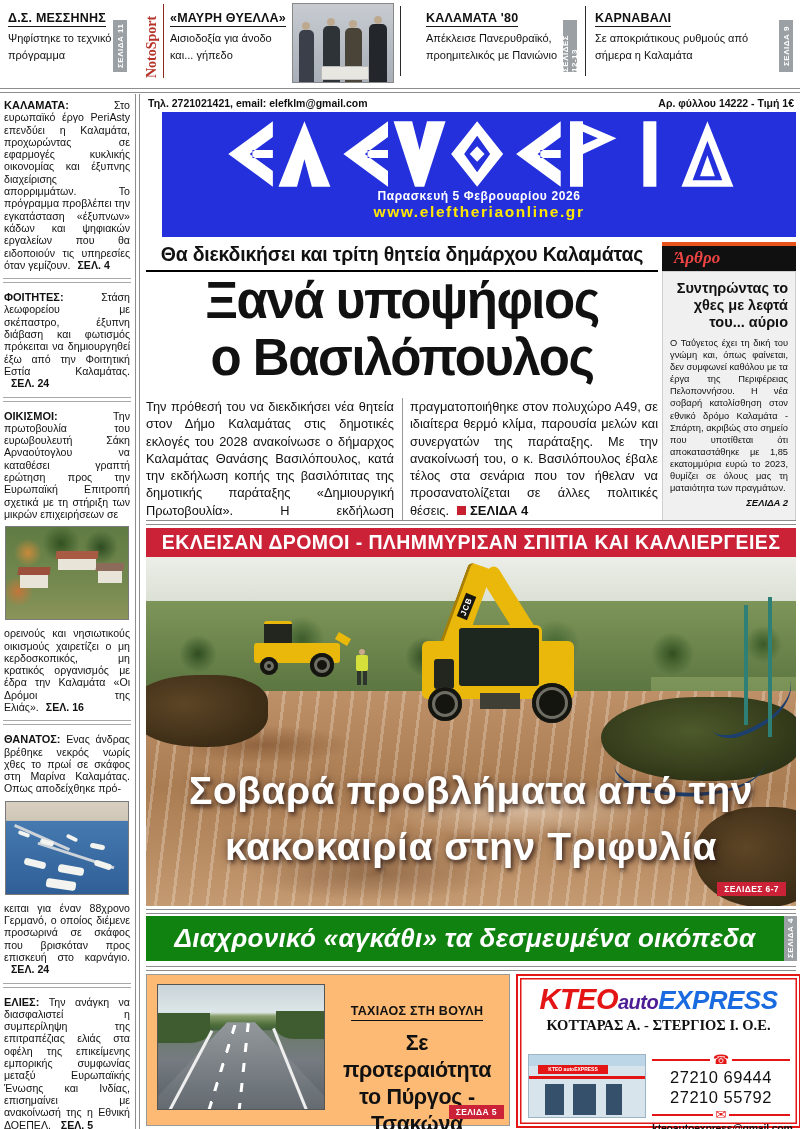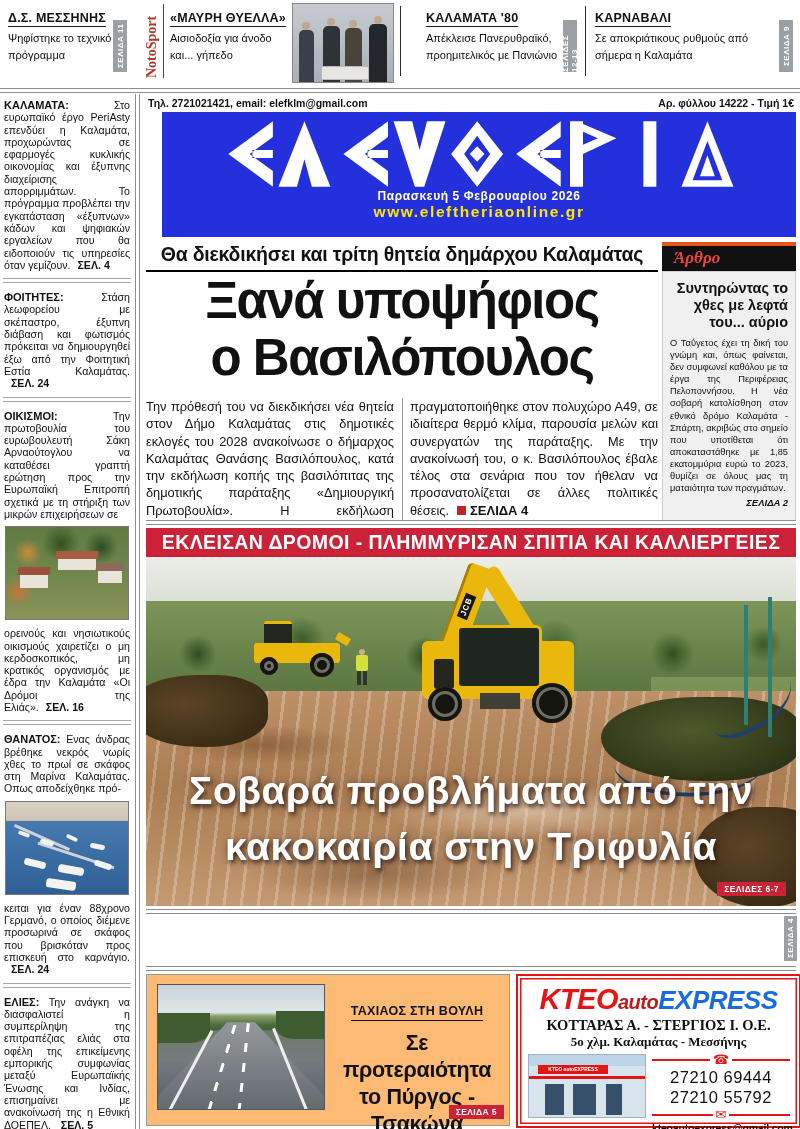--- a/index.html
+++ b/index.html
@@ -113,21 +113,21 @@
   .edgeline{position:absolute;width:2.5px;background:#eee;}
   .hedge{position:absolute;background:#3f5c30;}
   #tach-kicker{font-size:12.5px;font-weight:bold;border-bottom:1.5px solid #111;
                display:inline-block;padding-bottom:2px;letter-spacing:.3px;}
   #tach-title{font-size:21.5px;line-height:27px;font-weight:bold;margin-top:9px;letter-spacing:-.3px;}
   
   #kteo-box{border:2px solid #e31515;box-shadow:inset 0 0 0 2px #fff,inset 0 0 0 3.5px #e31515;
             background:#fff;text-align:center;}
   #kteo-brand{margin-top:7px;font-style:italic;font-weight:bold;letter-spacing:-.5px;}
   #kteo-brand .r{color:#e31515;font-size:29px;}
-  #kteo-brand .b1{color:#b91c1c;font-size:20px;}
+  #kteo-brand .b1{color:#4c1d95;font-size:20px;}
   #kteo-brand .b2{color:#1a6ae0;font-size:26px;}
   #kteo-co{font-family:"Liberation Serif",serif;font-weight:bold;font-size:14.5px;margin-top:1px;}
   #kteo-addr{font-family:"Liberation Serif",serif;font-weight:bold;font-size:13px;}
   .kteo-bld{position:absolute;overflow:hidden;border:1px solid #9db4c2;
             background:linear-gradient(180deg,#bcd6e8 0 18%,#d7e4ec 18% 100%);}
   .bld-sign{position:absolute;left:8%;top:16%;width:60%;height:14%;background:#e31515;color:#fff;
             font-size:5px;font-weight:bold;line-height:9px;overflow:hidden;}
   .bld-door{position:absolute;background:#35506b;}
   .adcol{position:absolute;text-align:center;}
   .adline{display:flex;align-items:center;gap:3px;margin:1px 0;}
@@ -323,20 +323,21 @@
     <div class="pole" style="left:598px;top:48px;height:120px;"></div>
     <div class="pole" style="left:622px;top:40px;height:140px;"></div>
 
     <div id="flood-h1" style="top:212px;">Σοβαρά προβλήματα από την</div>
     <div id="flood-h2" style="top:268px;">κακοκαιρία στην Τριφυλία</div>
     <div class="badge" style="right:10px;bottom:10px;">ΣΕΛΙΔΕΣ 6-7</div>
   </div>
 
   <div class="abs hrule" style="left:146px;top:909px;width:650px;"></div>
 
+  <div class="abs" id="green-banner" style="left:146px;top:916px;width:638px;height:45px;">Διαχρονικό «αγκάθι» τα δεσμευμένα οικόπεδα</div>
   <div class="abs vtag" style="left:784px;top:916px;width:13px;height:45px;">ΣΕΛΙΔΑ 4</div>
 
   <div class="abs hrule" style="left:146px;top:966px;width:650px;"></div>
 
   <div class="abs" id="tach-box" style="left:146px;top:974px;width:362px;height:150px;">
     <div class="abs road" style="left:10px;top:9px;width:166px;height:124px;">
       <div class="roadbed"></div>
       <div class="hedge" style="left:0;top:28px;width:52px;height:30px;border-radius:0 0 40% 0;"></div>
       <div class="hedge" style="right:0;top:26px;width:48px;height:28px;border-radius:0 0 0 40%;"></div>
       <div class="dash" style="left:62px;top:38px;height:92px;transform:rotate(17deg);"></div>
@@ -352,21 +353,20 @@
       </div>
     </div>
     <div class="badge" style="right:5px;bottom:6px;">ΣΕΛΙΔΑ 5</div>
   </div>
 
   <div class="abs" id="kteo-box" style="left:516px;top:974px;width:281px;height:150px;">
     <div id="kteo-brand">
       <span class="r">KTEO</span><span class="b1">auto</span><span class="b2">EXPRESS</span>
     </div>
     <div id="kteo-co">ΚΟΤΤΑΡΑΣ Α. - ΣΤΕΡΓΙΟΣ Ι. Ο.Ε.</div>
-    <div id="kteo-addr">5ο χλμ. Καλαμάτας - Μεσσήνης</div>
     <div class="kteo-bld" style="left:10px;top:78px;width:116px;height:62px;">
       <div class="bld-sign">KTEO autoEXPRESS</div>
       <div class="bld-door" style="left:14%;top:46%;width:16%;height:50%;"></div>
       <div class="bld-door" style="left:38%;top:46%;width:20%;height:50%;"></div>
       <div class="bld-door" style="left:66%;top:46%;width:14%;height:50%;"></div>
       <div class="abs" style="left:0;top:34%;width:100%;height:4%;background:#e31515;"></div>
     </div>
     <div class="adcol" style="left:134px;top:76px;width:138px;">
       <div class="adline">
           <span class="seg"></span>

